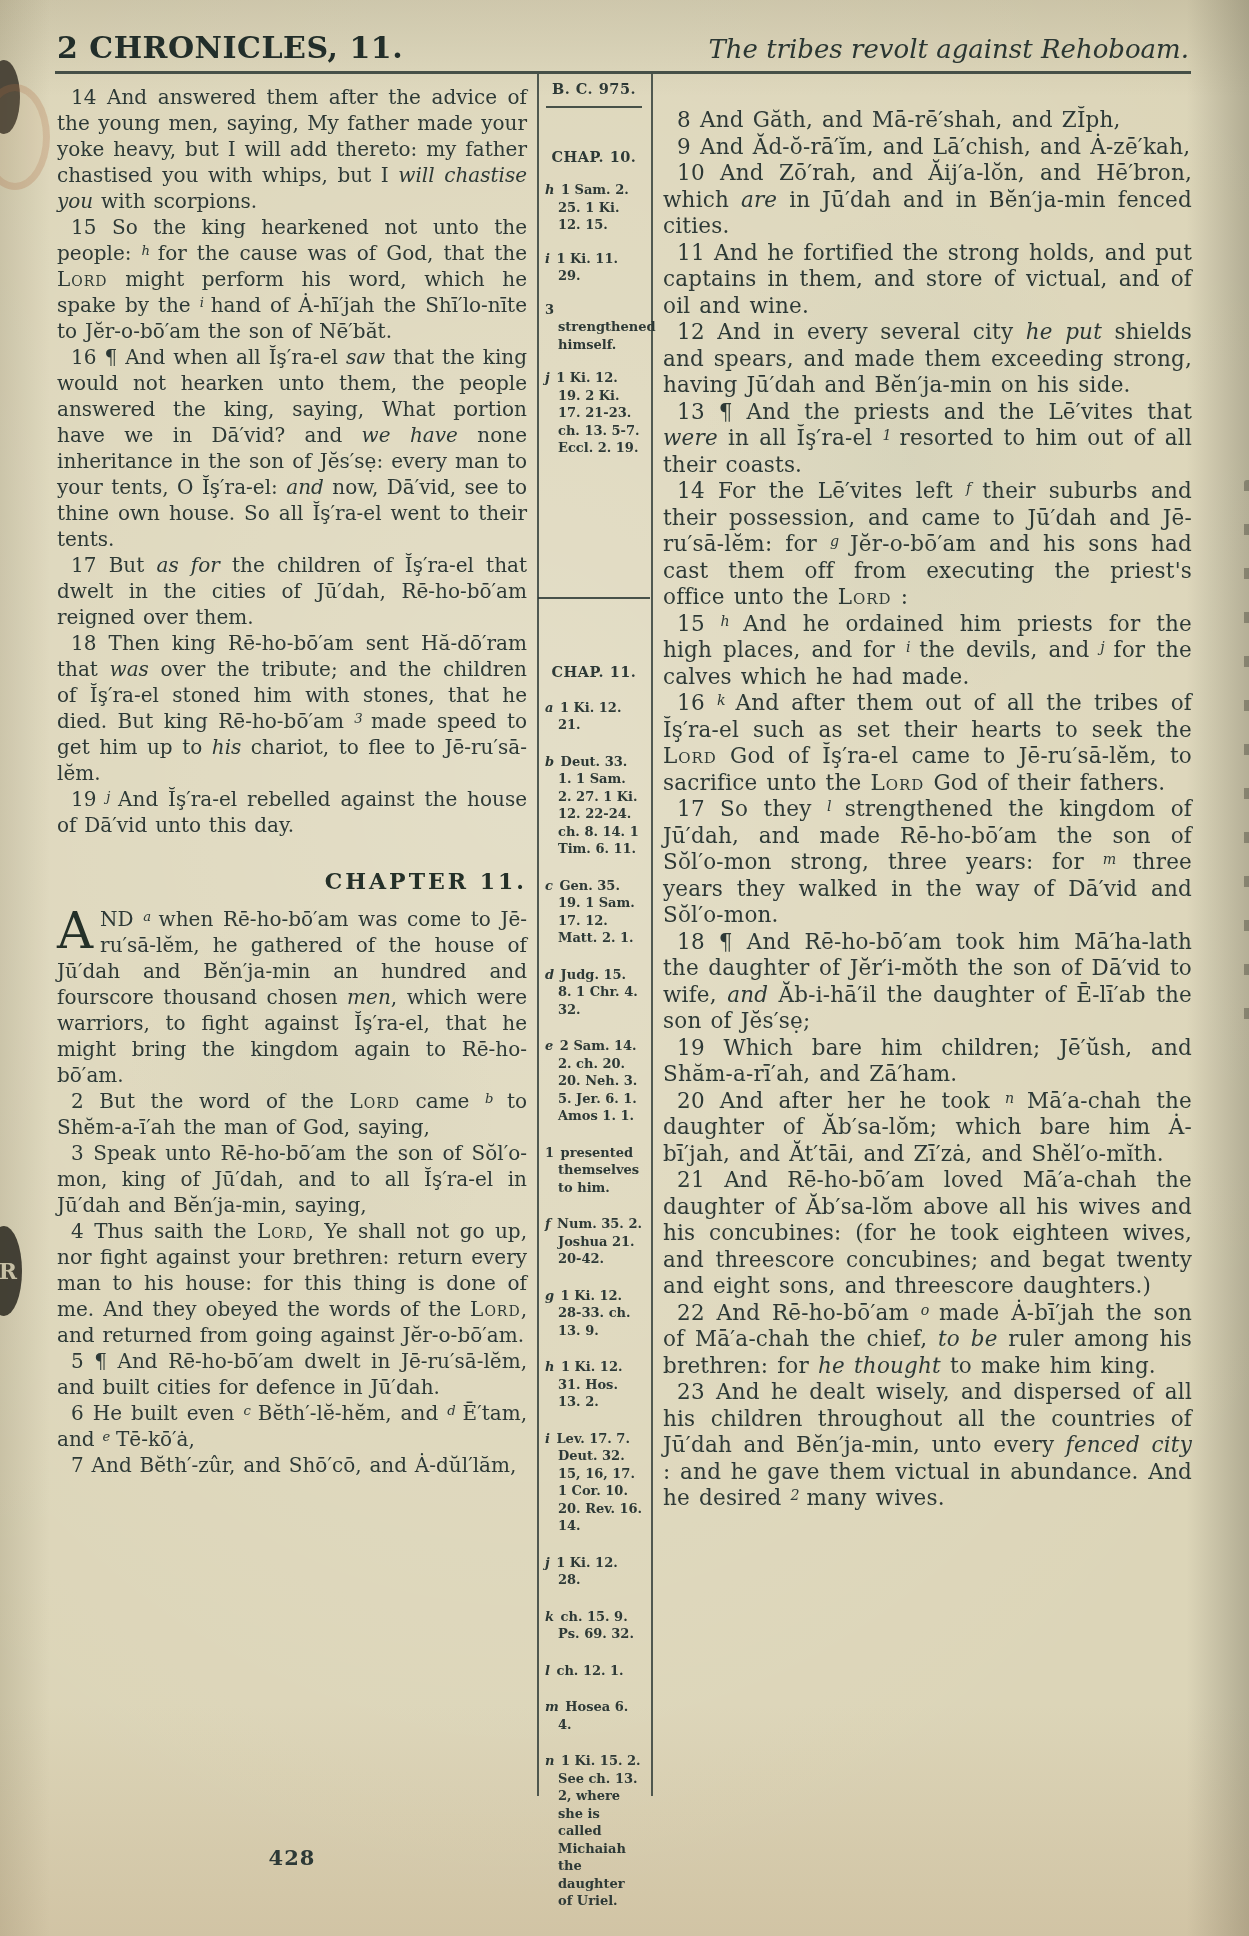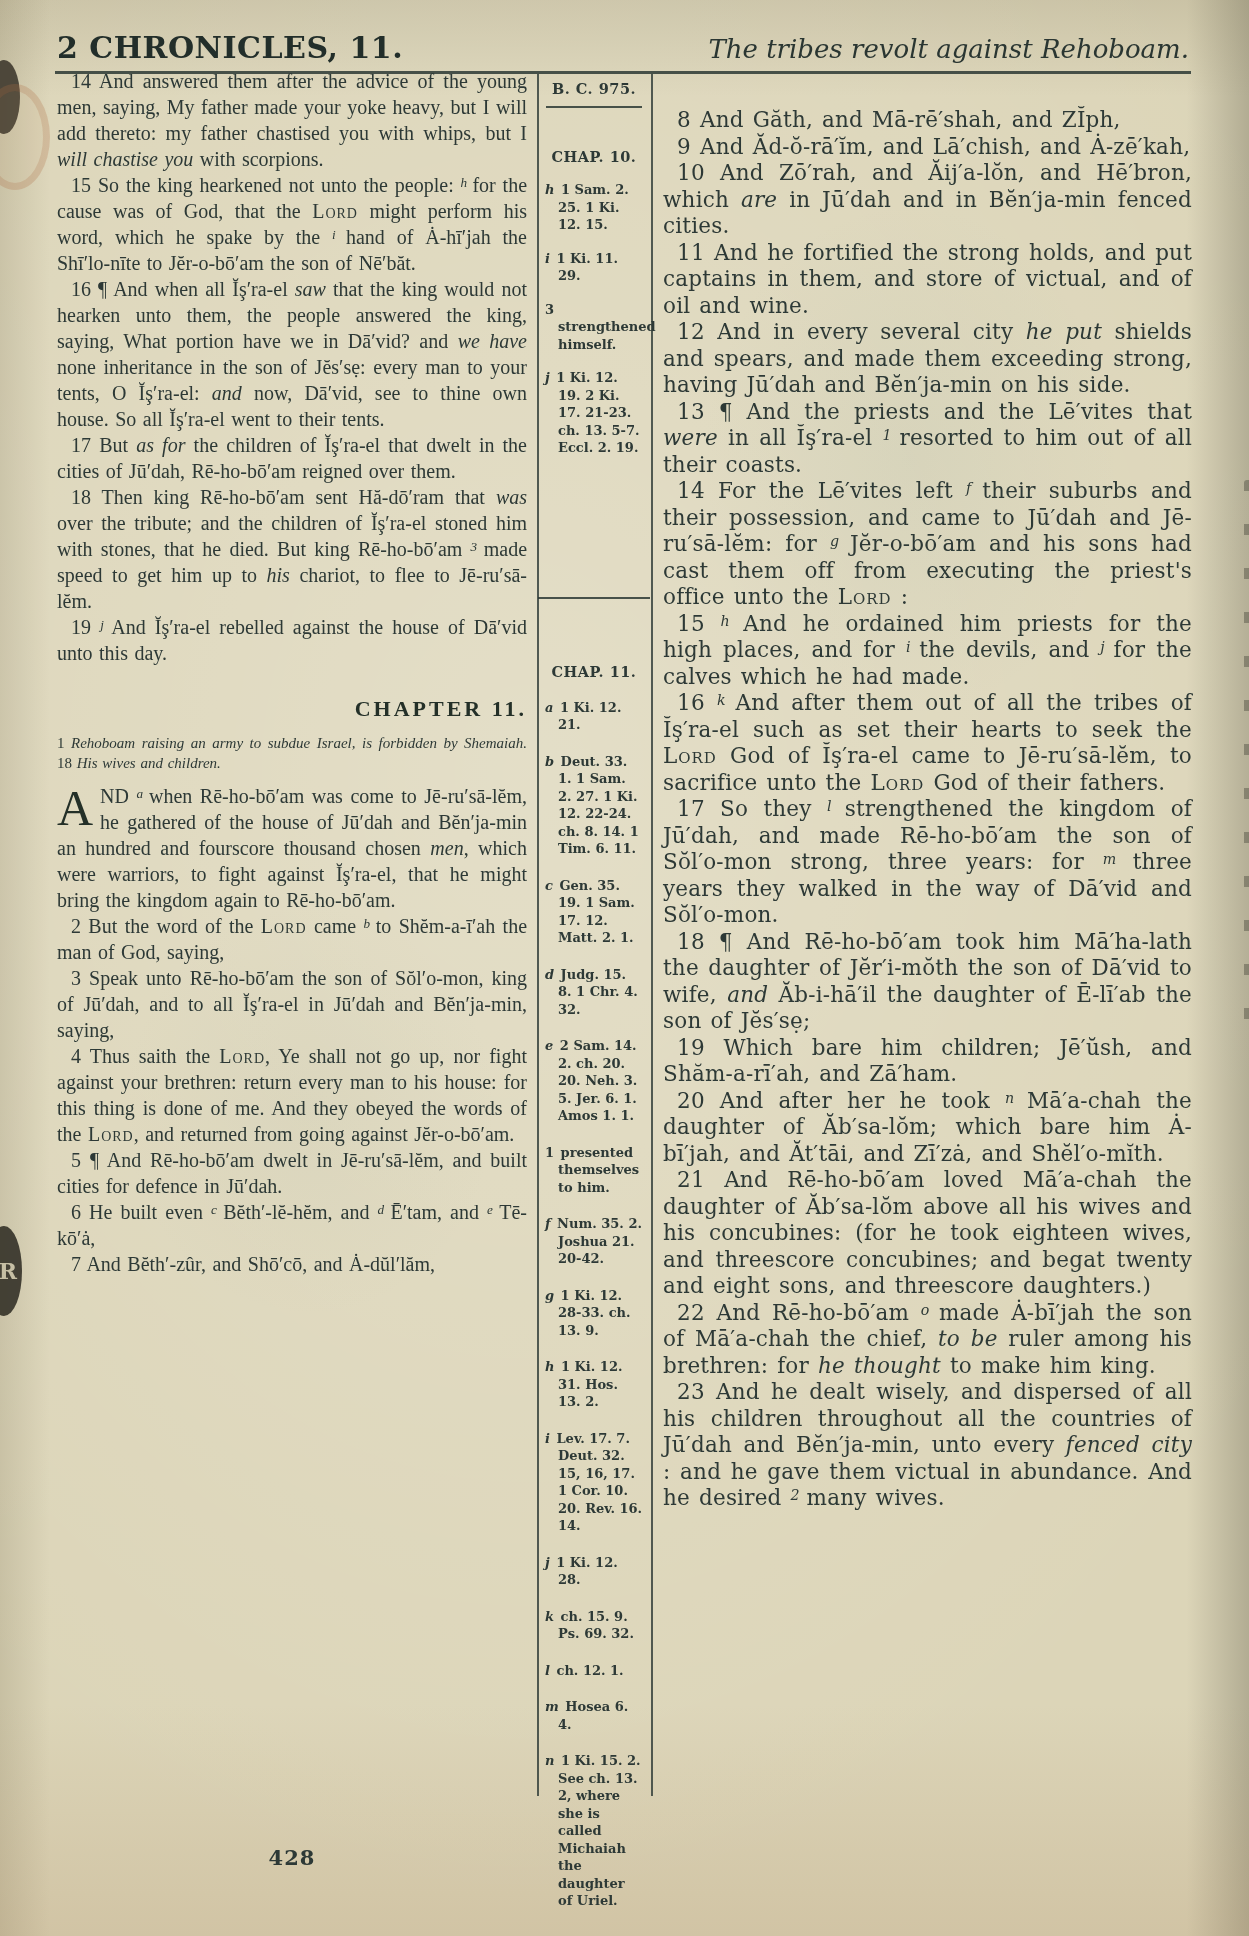--- a/index.html
+++ b/index.html
@@ -16,21 +16,21 @@
   
   .header{position:absolute;left:57px;right:60px;top:30px;display:flex;justify-content:space-between;align-items:baseline;}
   .book-title{font-size:30px;font-weight:700;letter-spacing:.5px;color:#222e2a;}
   .running-head{font-size:26px;font-style:italic;color:#2a3632;}
   .header-rule{position:absolute;left:55px;right:58px;top:71px;border-top:3px solid rgba(44,56,52,.85);}
   
   .col-rule{position:absolute;top:74px;height:1722px;width:2px;background:rgba(44,56,52,.8);}
   .col-rule-left{left:537px;}
   .col-rule-right{left:651px;}
   
-  .left-col{position:absolute;left:57px;top:68px;width:470px;font-family:Liberation Serif, serif;}
+  .left-col{position:absolute;left:57px;top:84px;width:470px;}
   .right-col{position:absolute;left:663px;top:74px;width:529px;margin-top:33px;}
   .verse{margin:0;text-align:justify;text-indent:14px;font-size:20px;line-height:26px;word-spacing:1.5px;}
   .right-col .verse{font-size:21.5px;line-height:26.5px;letter-spacing:.2px;word-spacing:2px;}
   .i{font-style:italic;}
   .n{font-style:normal;}
   .sc{font-variant:small-caps;letter-spacing:1px;}
   .sup{font-style:italic;font-size:.66em;vertical-align:5px;line-height:0;}
   .chapter-heading{margin:30px 0 12px;text-align:right;font-size:22px;font-weight:700;letter-spacing:3px;color:#243028;}
   .summary{margin:0 0 10px;font-size:15px;line-height:19.5px;text-align:justify;text-indent:0;word-spacing:1px;}
   .first-verse{text-indent:0;}
@@ -78,21 +78,20 @@
   <div class="left-col">
     <div>
         <p class="verse"><span>14 And answered them after the advice of the young men, saying, My father made your yoke heavy, but I will add thereto: my father chastised you with whips, but I </span><span class="i">will chastise you</span><span> with scorpions.</span></p>
         <p class="verse"><span>15 So the king hearkened not unto the people: </span><span class="sup">h </span><span>for the cause was of God, that the </span><span class="sc">Lord</span><span> might perform his word, which he spake by the </span><span class="sup">i </span><span>hand of Ȧ-hī′jah the Shī′lo-nīte to Jĕr-o-bō′am the son of Nē′băt.</span></p>
         <p class="verse"><span>16 ¶ And when all Ĭş′ra-el </span><span class="i">saw</span><span> that the king would not hearken unto them, the people answered the king, saying, What portion have we in Dā′vid? and </span><span class="i">we have</span><span> none inheritance in the son of Jĕs′sẹ: every man to your tents, O Ĭş′ra-el: </span><span class="i">and</span><span> now, Dā′vid, see to thine own house. So all Ĭş′ra-el went to their tents.</span></p>
         <p class="verse"><span>17 But </span><span class="i">as for</span><span> the children of Ĭş′ra-el that dwelt in the cities of Jū′dah, Rē-ho-bō′am reigned over them.</span></p>
         <p class="verse"><span>18 Then king Rē-ho-bō′am sent Hă-dō′ram that </span><span class="i">was</span><span> over the tribute; and the children of Ĭş′ra-el stoned him with stones, that he died. But king Rē-ho-bō′am </span><span class="sup">3 </span><span>made speed to get him up to </span><span class="i">his</span><span> chariot, to flee to Jē-ru′sā-lĕm.</span></p>
         <p class="verse"><span>19 </span><span class="sup">j </span><span>And Ĭş′ra-el rebelled against the house of Dā′vid unto this day.</span></p>
       </div>
     <h2 class="chapter-heading">CHAPTER 11.</h2>
-    <p class="summary"><span class="n">1 </span><span class="i">Rehoboam raising an army to subdue Israel, is forbidden by Shemaiah.</span><span class="n">  18 </span><span class="i">His wives and children.</span></p>
     <p class="verse first-verse"><span class="dropcap">A</span><span class="v1"><span>ND </span><span class="sup">a </span><span>when Rē-ho-bō′am was come to Jē-ru′sā-lĕm, he gathered of the house of Jū′dah and Bĕn′ja-min an hundred and fourscore thousand chosen </span><span class="i">men</span><span>, which were warriors, to fight against Ĭş′ra-el, that he might bring the kingdom again to Rē-ho-bō′am.</span></span></p>
     <div>
         <p class="verse"><span>2 But the word of the </span><span class="sc">Lord</span><span> came </span><span class="sup">b </span><span>to Shĕm-a-ī′ah the man of God, saying,</span></p>
         <p class="verse"><span>3 Speak unto Rē-ho-bō′am the son of Sŏl′o-mon, king of Jū′dah, and to all Ĭş′ra-el in Jū′dah and Bĕn′ja-min, saying,</span></p>
         <p class="verse"><span>4 Thus saith the </span><span class="sc">Lord</span><span>, Ye shall not go up, nor fight against your brethren: return every man to his house: for this thing is done of me. And they obeyed the words of the </span><span class="sc">Lord</span><span>, and returned from going against Jĕr-o-bō′am.</span></p>
         <p class="verse"><span>5 ¶ And Rē-ho-bō′am dwelt in Jē-ru′sā-lĕm, and built cities for defence in Jū′dah.</span></p>
         <p class="verse"><span>6 He built even </span><span class="sup">c </span><span>Bĕth′-lĕ-hĕm, and </span><span class="sup">d </span><span>Ē′tam, and </span><span class="sup">e </span><span>Tē-kō′ȧ,</span></p>
         <p class="verse"><span>7 And Bĕth′-zûr, and Shō′cō, and Ȧ-dŭl′lăm,</span></p>
       </div>
   </div>

